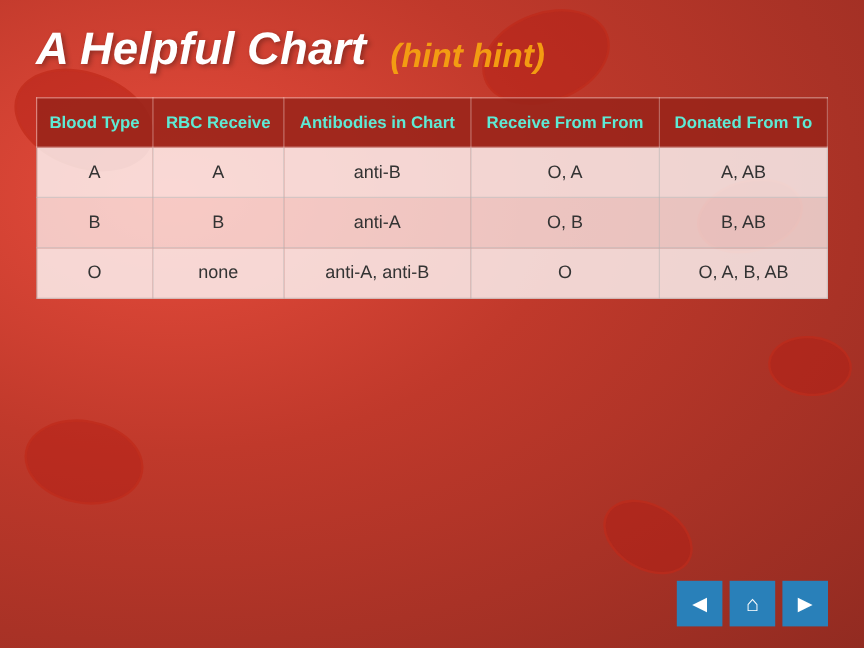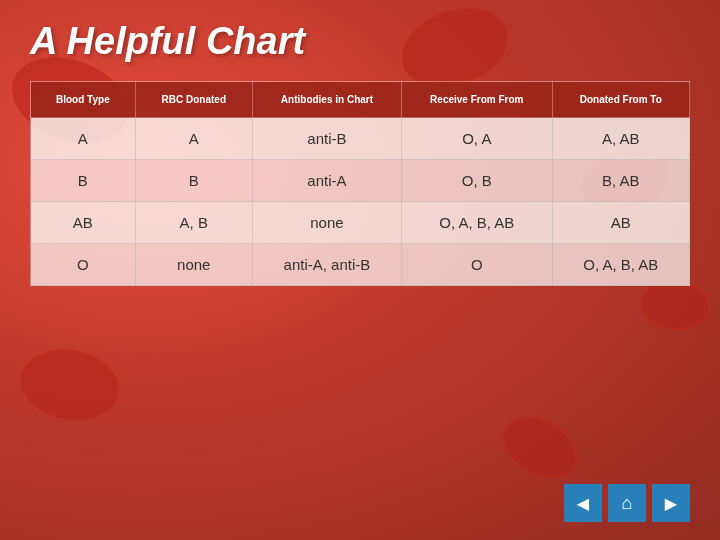--- a/index.html
+++ b/index.html
@@ -67,24 +67,24 @@
       width: 100%;
       border-collapse: collapse;
       background: rgba(255,255,255,0.15);
     }
 
     thead tr {
       background: rgba(150, 30, 20, 0.85);
     }
 
     thead th {
-      color: #ffffff;
+      color: #5eead4;
       font-weight: bold;
-      font-size: 10px;
-      padding: 12px 18px;
+      font-size: 14px;
+      padding: 12px 6px;
       text-align: center;
       border: 1px solid rgba(255,255,255,0.3);
     }
 
     tbody tr {
       background: rgba(255,255,255,0.75);
     }
 
     tbody tr:nth-child(even) {
       background: rgba(255,255,255,0.65);
@@ -129,27 +129,28 @@
   <div class="cell" style="width:90px;height:60px;top:150px;left:580px;transform:rotate(-15deg);"></div>
   <div class="cell" style="width:100px;height:70px;top:350px;left:20px;transform:rotate(10deg);"></div>
   <div class="cell" style="width:80px;height:55px;top:420px;left:500px;transform:rotate(30deg);"></div>
   <div class="cell" style="width:110px;height:75px;top:10px;left:400px;transform:rotate(-20deg);"></div>
   <div class="cell" style="width:70px;height:50px;top:280px;left:640px;transform:rotate(5deg);"></div>
 </div>
 
 <div class="content">
   <div class="title-row">
     <h1 class="main-title">A Helpful Chart</h1>
+    <span class="subtitle">(hint hint)</span>
   </div>
 
   <table>
     <thead>
       <tr>
         <th>Blood Type</th>
-        <th>RBC Donated</th>
+        <th>RBC Receive</th>
         <th>Antibodies in Chart</th>
         <th>Receive From From</th>
         <th>Donated From To</th>
       </tr>
     </thead>
     <tbody id="table-body">
     <tr>
           <td>A</td>
           <td>A</td>
           <td>anti-B</td>
@@ -157,27 +158,20 @@
           <td>A, AB</td>
         </tr>
         <tr>
           <td>B</td>
           <td>B</td>
           <td>anti-A</td>
           <td>O, B</td>
           <td>B, AB</td>
         </tr>
         <tr>
-          <td>AB</td>
-          <td>A, B</td>
-          <td>none</td>
-          <td>O, A, B, AB</td>
-          <td>AB</td>
-        </tr>
-        <tr>
           <td>O</td>
           <td>none</td>
           <td>anti-A, anti-B</td>
           <td>O</td>
           <td>O, A, B, AB</td>
         </tr>
       </tbody>
   </table>
 </div>
 

